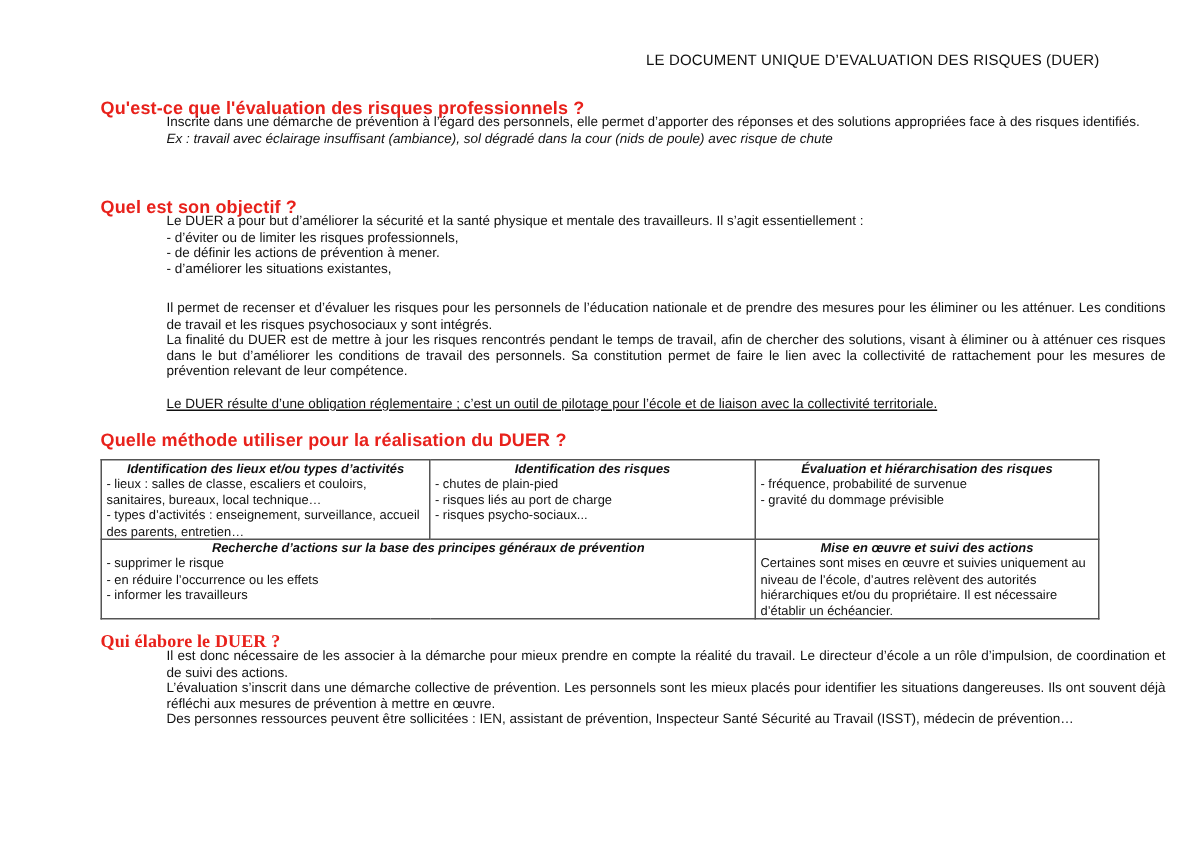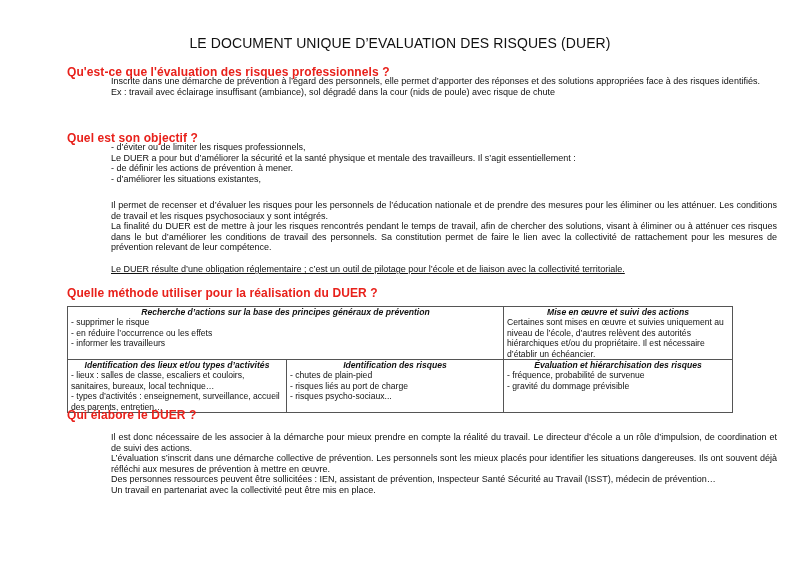--- a/index.html
+++ b/index.html
@@ -1,92 +1,91 @@
 <!DOCTYPE html>
 <html><head>
   <meta charset="utf-8">
   <style>
     html, body { margin: 0; padding: 0; background: #ffffff; }
     body { width: 800px; height: 565px; position: relative; overflow: hidden; font-family: "Liberation Sans", sans-serif; color: #111; }
     .page { position: absolute; left: 67px; top: 0; width: 666px; }
-    .doc-title { position: absolute; left: 0; width: 666px; top: 35px; text-align: center; font-size: 14px; letter-spacing: 0.1px; color: #111; }
+    .doc-title { position: absolute; left: 0; width: 666px; top: 35px; text-align: right; font-size: 10px; letter-spacing: 0.1px; color: #111; }
     h2 { position: absolute; left: 0; margin: 0; font-size: 12px; font-weight: bold; color: #e8211b; letter-spacing: 0.1px; }
     .p { position: absolute; left: 0; width: 666px; font-size: 9px; line-height: 10.6px; text-align: justify; color: #111; margin-left: 44px; }
     .p div { margin: 0; }
-    .it { }
+    .it { font-style: italic; }
     .u { text-decoration: underline; }
     table.method { position: absolute; left: 0; top: 306px; width: 666px; border-collapse: collapse; font-size: 8.6px; line-height: 10.4px; color: #111; }
     table.method td { border: 1px solid #555; vertical-align: top; padding: 0 3px; }
     table.method .th { font-style: italic; font-weight: bold; text-align: center; display: block; }
   </style>
 </head>
 <body>
 
 <div class="page">
 
   <div class="doc-title">LE DOCUMENT UNIQUE D’EVALUATION DES RISQUES (DUER)</div>
 
   <h2 style="top:65px;">Qu'est-ce que l'évaluation des risques professionnels ?</h2>
   <div class="p" style="top:76px;">
     <div>Inscrite dans une démarche de prévention à l’égard des personnels, elle permet d’apporter des réponses et des solutions appropriées face à des risques identifiés.</div>
     <div class="it">Ex : travail avec éclairage insuffisant (ambiance), sol dégradé dans la cour (nids de poule) avec risque de chute</div>
   </div>
 
   <h2 style="top:131px;">Quel est son objectif ?</h2>
   <div class="p" style="top:142px;">
+    <div>Le DUER a pour but d’améliorer la sécurité et la santé physique et mentale des travailleurs. Il s’agit essentiellement :</div>
     <div>- d’éviter ou de limiter les risques professionnels,</div>
-    <div>Le DUER a pour but d’améliorer la sécurité et la santé physique et mentale des travailleurs. Il s’agit essentiellement :</div>
     <div>- de définir les actions de prévention à mener.</div>
     <div>- d’améliorer les situations existantes,</div>
   </div>
   <div class="p" style="top:200px;">
     <div>Il permet de recenser et d’évaluer les risques pour les personnels de l’éducation nationale et de prendre des mesures pour les éliminer ou les atténuer. Les conditions de travail et les risques psychosociaux y sont intégrés.</div>
     <div>La finalité du DUER est de mettre à jour les risques rencontrés pendant le temps de travail, afin de chercher des solutions, visant à éliminer ou à atténuer ces risques dans le but d’améliorer les conditions de travail des personnels. Sa constitution permet de faire le lien avec la collectivité de rattachement pour les mesures de prévention relevant de leur compétence.</div>
   </div>
   <div class="p" style="top:264px;">
     <div class="u">Le DUER résulte d’une obligation réglementaire ; c’est un outil de pilotage pour l’école et de liaison avec la collectivité territoriale.</div>
   </div>
 
   <h2 style="top:286px;">Quelle méthode utiliser pour la réalisation du DUER ?</h2>
   <table class="method">
     <tbody>
         <tr>
-      <td colspan="2">
-        <span class="th">Recherche d’actions sur la base des principes généraux de prévention</span>
-        <div>- supprimer le risque</div>
-        <div>- en réduire l’occurrence ou les effets</div>
-        <div>- informer les travailleurs</div>
-      </td>
-      <td colspan="2" style="width:330px;">
-        <span class="th">Mise en œuvre et suivi des actions</span>
-        <div>Certaines sont mises en œuvre et suivies uniquement au niveau de l’école, d’autres relèvent des autorités hiérarchiques et/ou du propriétaire. Il est nécessaire d’établir un échéancier.</div>
-      </td>
-    </tr>
-    <tr>
       <td style="width:212px;">
         <span class="th">Identification des lieux et/ou types d’activités</span>
         <div>- lieux : salles de classe, escaliers et couloirs, sanitaires, bureaux, local technique…</div>
         <div>- types d’activités : enseignement, surveillance, accueil des parents, entretien…</div>
       </td>
       <td style="width:210px;">
         <span class="th">Identification des risques</span>
         <div>- chutes de plain-pied</div>
         <div>- risques liés au port de charge</div>
         <div>- risques psycho-sociaux...</div>
       </td>
       <td colspan="2">
         <span class="th">Évaluation et hiérarchisation des risques</span>
         <div>- fréquence, probabilité de survenue</div>
         <div>- gravité du dommage prévisible</div>
       </td>
     </tr>
+    <tr>
+      <td colspan="2">
+        <span class="th">Recherche d’actions sur la base des principes généraux de prévention</span>
+        <div>- supprimer le risque</div>
+        <div>- en réduire l’occurrence ou les effets</div>
+        <div>- informer les travailleurs</div>
+      </td>
+      <td colspan="2" style="width:330px;">
+        <span class="th">Mise en œuvre et suivi des actions</span>
+        <div>Certaines sont mises en œuvre et suivies uniquement au niveau de l’école, d’autres relèvent des autorités hiérarchiques et/ou du propriétaire. Il est nécessaire d’établir un échéancier.</div>
+      </td>
+    </tr>
   </tbody>
     </table>
 
-  <h2 style="top:408px;">Qui élabore le DUER ?</h2>
+  <h2 style="top:420px;font-family:Liberation Serif, serif;">Qui élabore le DUER ?</h2>
   <div class="p" style="top:432px;">
     <div>Il est donc nécessaire de les associer à la démarche pour mieux prendre en compte la réalité du travail. Le directeur d’école a un rôle d’impulsion, de coordination et de suivi des actions.</div>
     <div>L’évaluation s’inscrit dans une démarche collective de prévention. Les personnels sont les mieux placés pour identifier les situations dangereuses. Ils ont souvent déjà réfléchi aux mesures de prévention à mettre en œuvre.</div>
     <div>Des personnes ressources peuvent être sollicitées : IEN, assistant de prévention, Inspecteur Santé Sécurité au Travail (ISST), médecin de prévention…</div>
-    <div>Un travail en partenariat avec la collectivité peut être mis en place.</div>
   </div>
 
 </div>
 
 </body></html>

